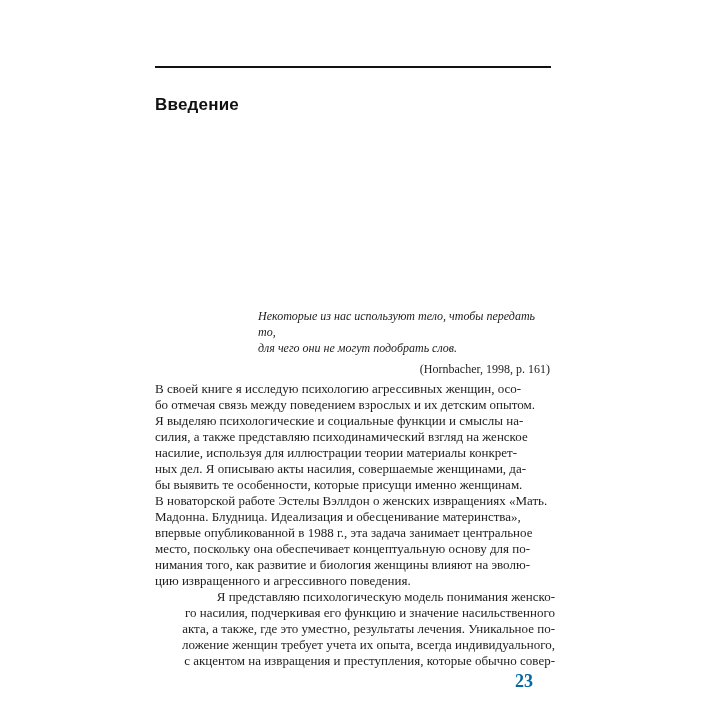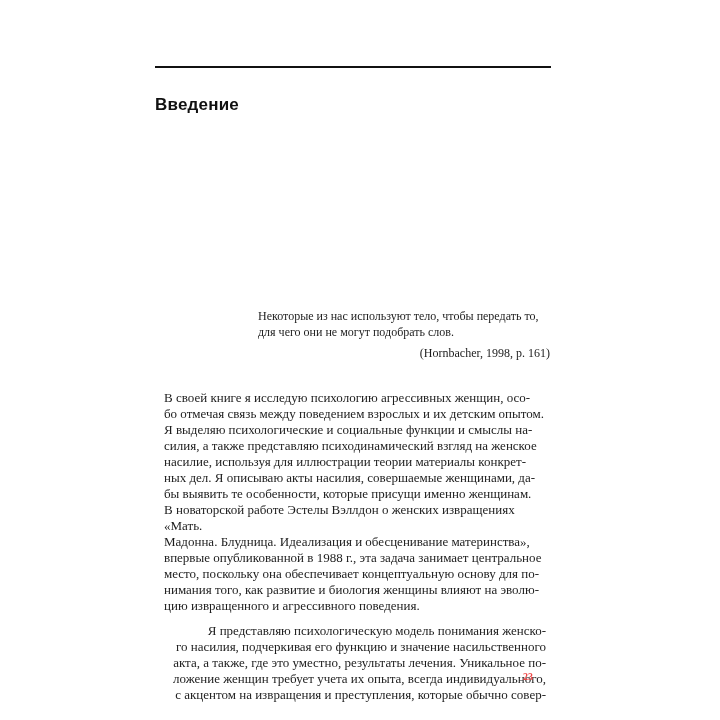--- a/index.html
+++ b/index.html
@@ -39,54 +39,55 @@
     left: 258px;
     top: 308px;
     width: 292px;
   }
   .epigraph-text {
     font-size: 12px;
     line-height: 16px;
     white-space: pre-line;
     text-align: left;
     color: #1c1c1c;
+    font-style: italic;
   }
   .epigraph-attribution {
     margin-top: 6px;
     font-size: 12px;
     text-align: right;
     color: #1c1c1c;
   }
   .body-text {
     position: absolute;
     left: 155px;
     top: 381px;
     width: 400px;
   }
   .body-paragraph {
-    margin: 9px;
+    margin: 0;
     font-size: 13px;
     line-height: 16px;
     white-space: pre-line;
     text-align: left;
     color: #1c1c1c;
   }
   .body-paragraph.indented {
     text-indent: 18px;
     text-align: right;
   }
   .page-number {
     position: absolute;
     left: 155px;
     top: 671px;
     width: 378px;
     text-align: right;
-    font-size: 10px;
+    font-size: 18px;
     font-weight: bold;
-    color: #ef4444;
+    color: #0369a1;
   }
 </style>
 </head>
 <body>
 
 <div class="page">
 
   <div class="rule"></div>
 
   <h1 class="chapter-heading">Введение</h1>

